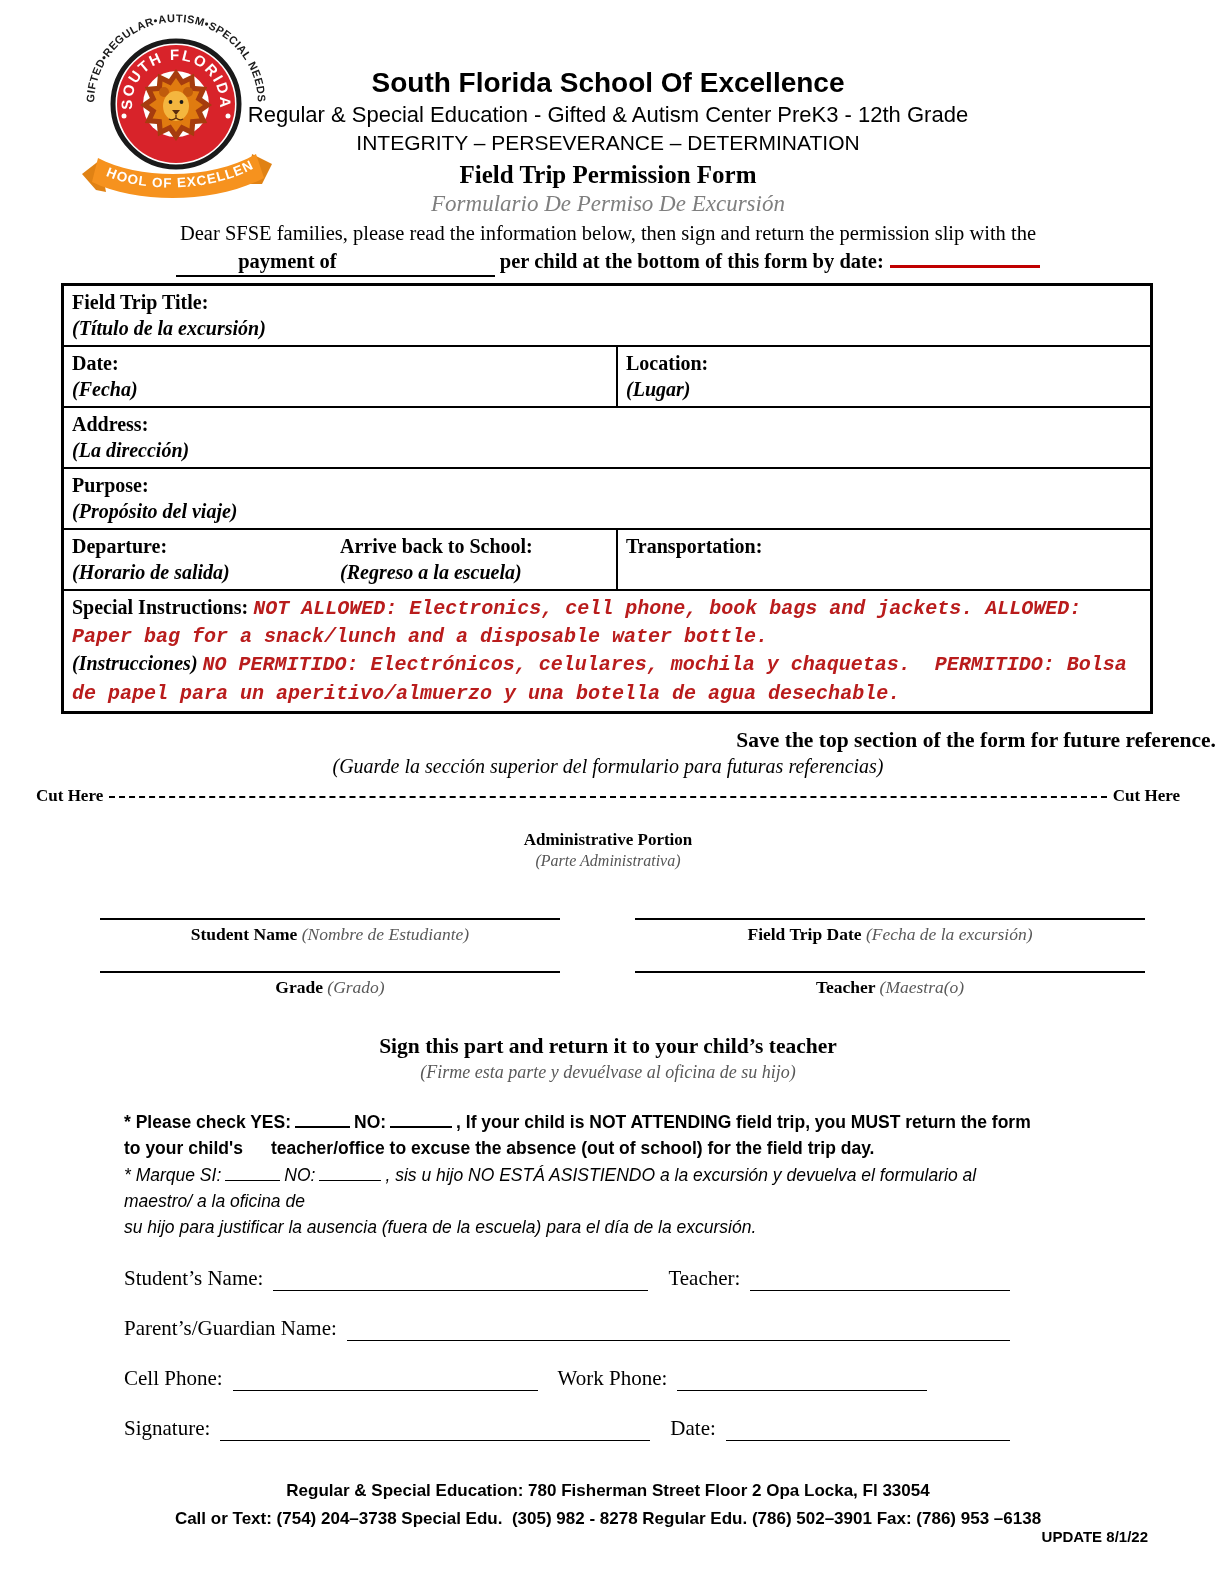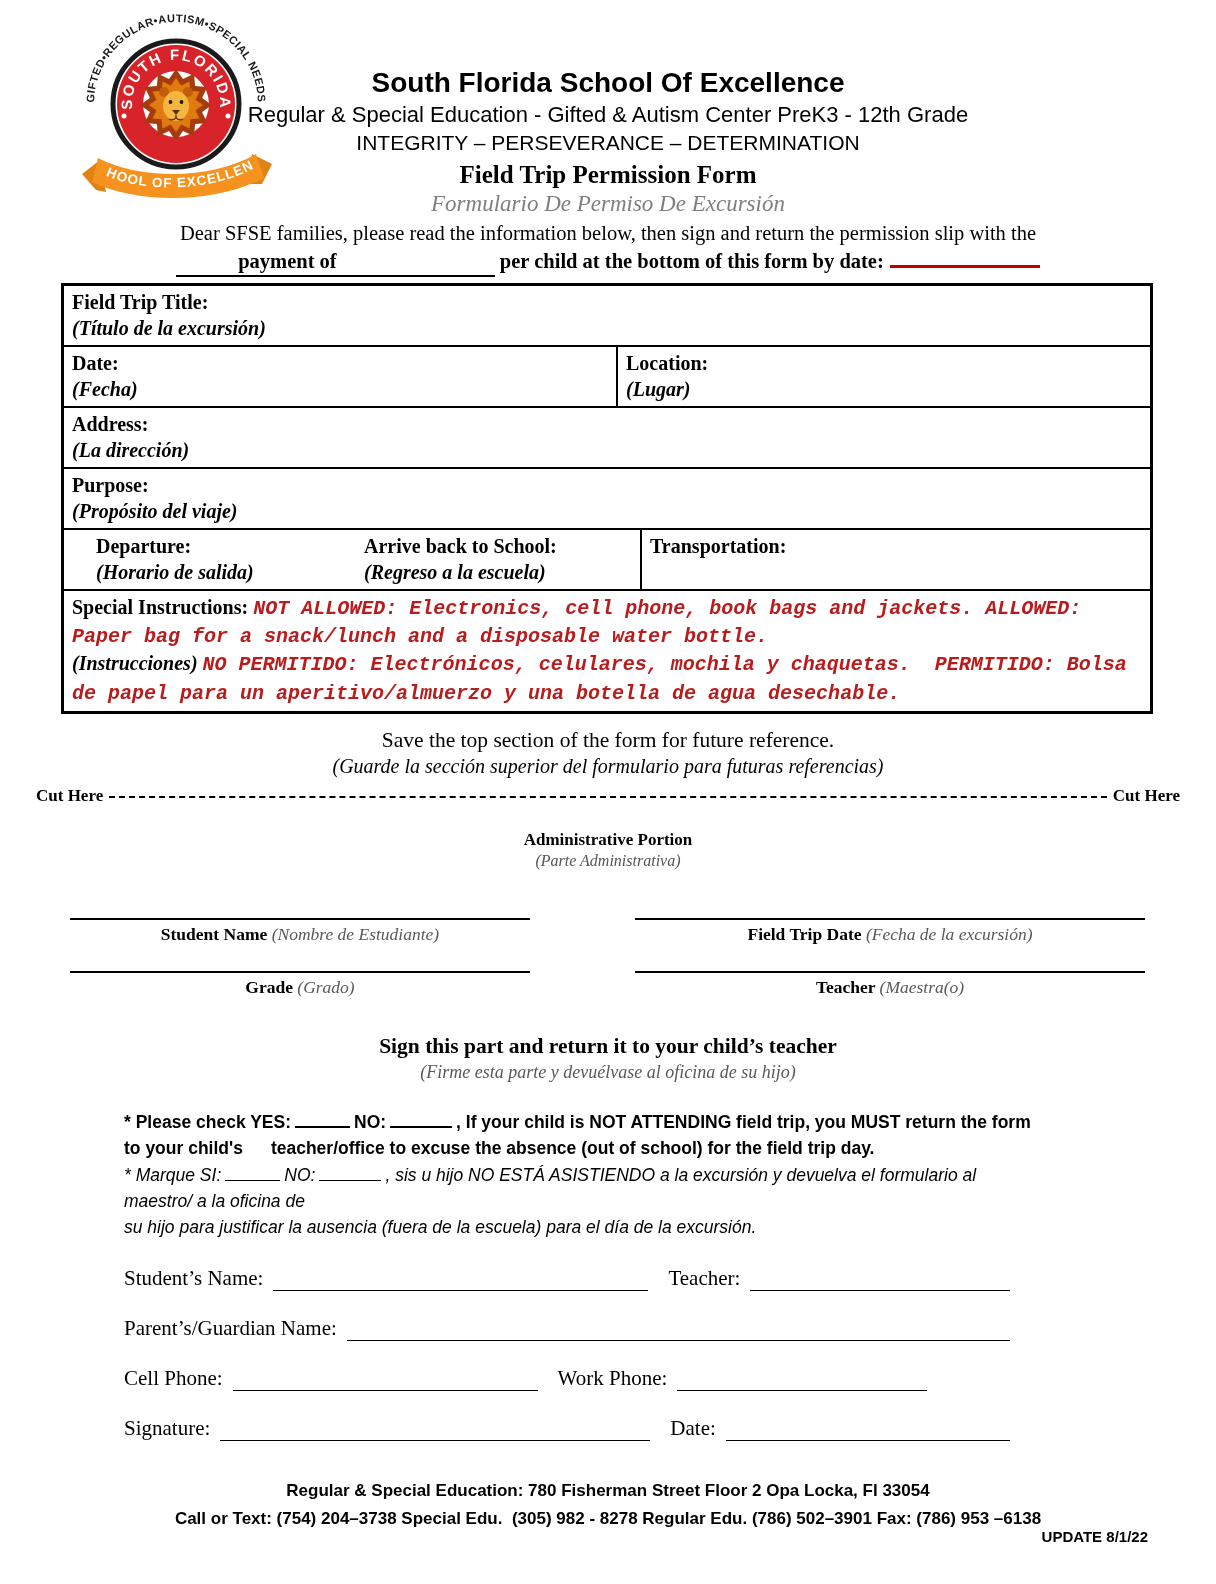--- a/index.html
+++ b/index.html
@@ -29,42 +29,42 @@
 
   
   .ft-table { margin:6px 0 0 61px; width:1092px; border:3px solid #000; font-size:20px; }
   .ft-row { display:flex; border-top:2px solid #000; align-items:stretch; }
   .ft-row:first-child { border-top:none; }
   .ft-cell { padding:3px 8px 4px; line-height:1.3; }
   .ft-cell.c-left  { width:552px; flex:none; }
   .ft-cell.c-right { flex:1; border-left:2px solid #000; }
   .ft-cell.full { width:100%; }
   .r1 { min-height:52px; } .r2 { min-height:55px; } .r3 { min-height:52px; }
-  .r4 { min-height:53px; } .r5 { min-height:55px; } .r6 { min-height:47px;padding-left:24px; }
+  .r4 { min-height:53px; } .r5 { min-height:55px; } .r6 { min-height:47px; }
   .en { font-weight:bold; }
   .es { font-weight:bold; font-style:italic; }
   .plain { font-weight:normal; }
   .it { font-style:italic; font-weight:normal; }
   .twocol { display:flex; }
   .twocol .sub1 { width:268px; }
   .special { line-height:1.32; }
   .sp-label { font-weight:bold; }
   .sp-label-es { font-weight:bold; font-style:italic; }
   .red { color:#b91c1c; font-weight:bold; font-style:italic;font-family:Liberation Mono, monospace; }
 
   
-  .save-en { text-align:center; font-weight:normal; font-size:21.5px; margin-top:14px; }
+  .save-en { text-align:right; font-weight:bold; font-size:21.5px; margin-top:14px; }
   .save-es { text-align:center; font-style:italic; font-size:20px; margin-top:2px; }
   .cut-line { display:flex; align-items:center; margin:8px 36px 0 36px; font-weight:bold; font-size:17px; }
   .cut-dashes { flex:1; border-top:2px dashed #000; margin:2px 6px 0 6px; }
 
   
   .admin-title { text-align:center; font-weight:bold; font-size:17px; margin-top:24px; }
   .admin-sub   { text-align:center; font-style:italic; font-size:16px; color:#555; margin-top:2px; }
-  .sig-row { display:flex; justify-content:space-between; padding:0 71px 0 70px; margin-top:48px; }
+  .sig-row { display:flex; justify-content:space-between; padding:0 71px 0 100px; margin-top:48px; }
   .sig-row.second { margin-top:26px; }
   .sig-block.w-left  { width:460px; }
   .sig-block.w-right { width:510px; }
   .sig-line { border-bottom:2px solid #000; height:1px; }
   .sig-label { text-align:center; font-size:17.5px; padding-top:4px; }
   .sig-label .it-gray { font-style:italic; color:#595959; }
 
   
   .sign-title { text-align:center; font-size:21.5px; font-weight:bold; margin-top:36px; }
   .sign-sub { text-align:center; font-size:18px; font-style:italic; color:#595959; margin-top:3px; }

